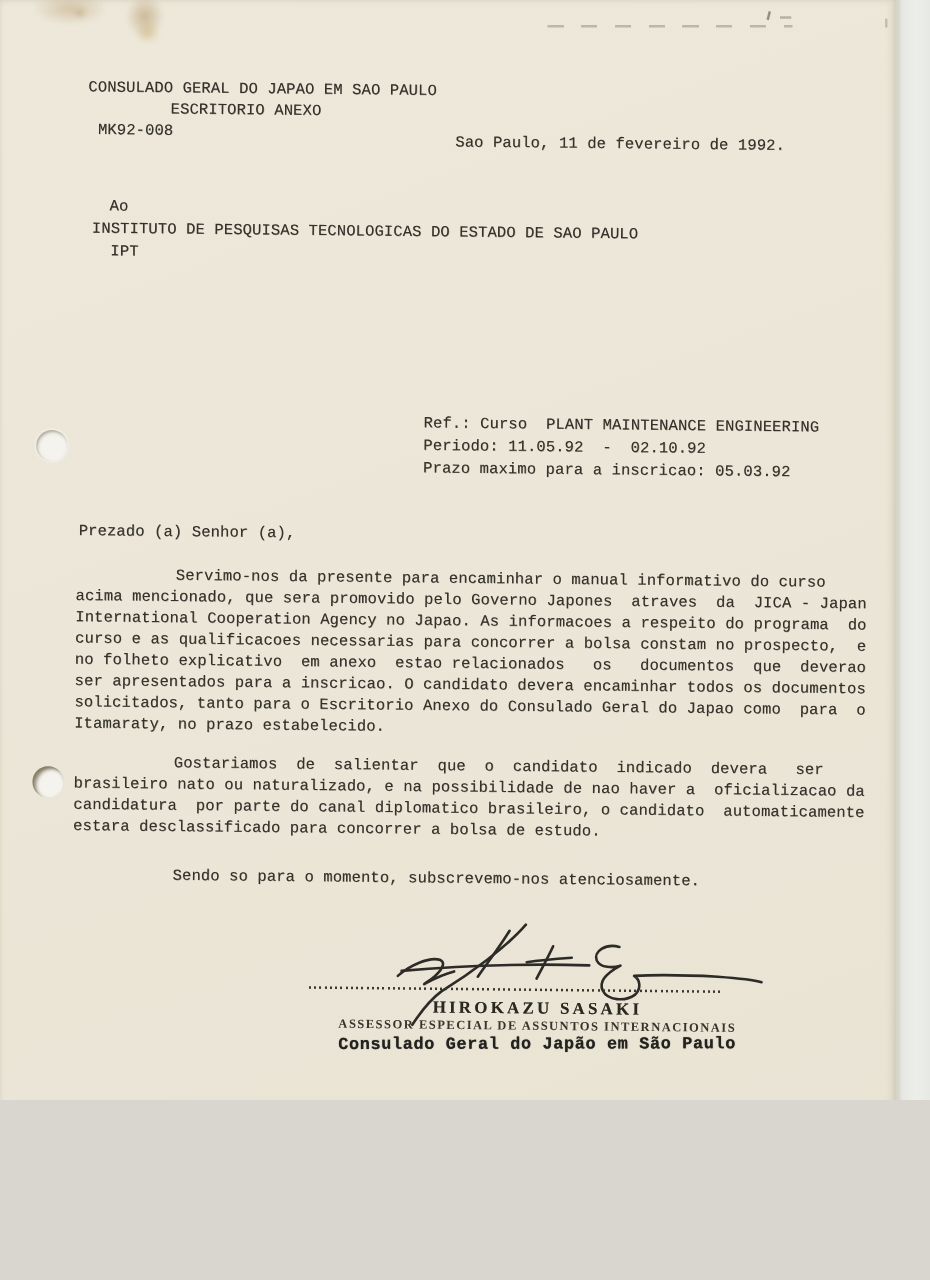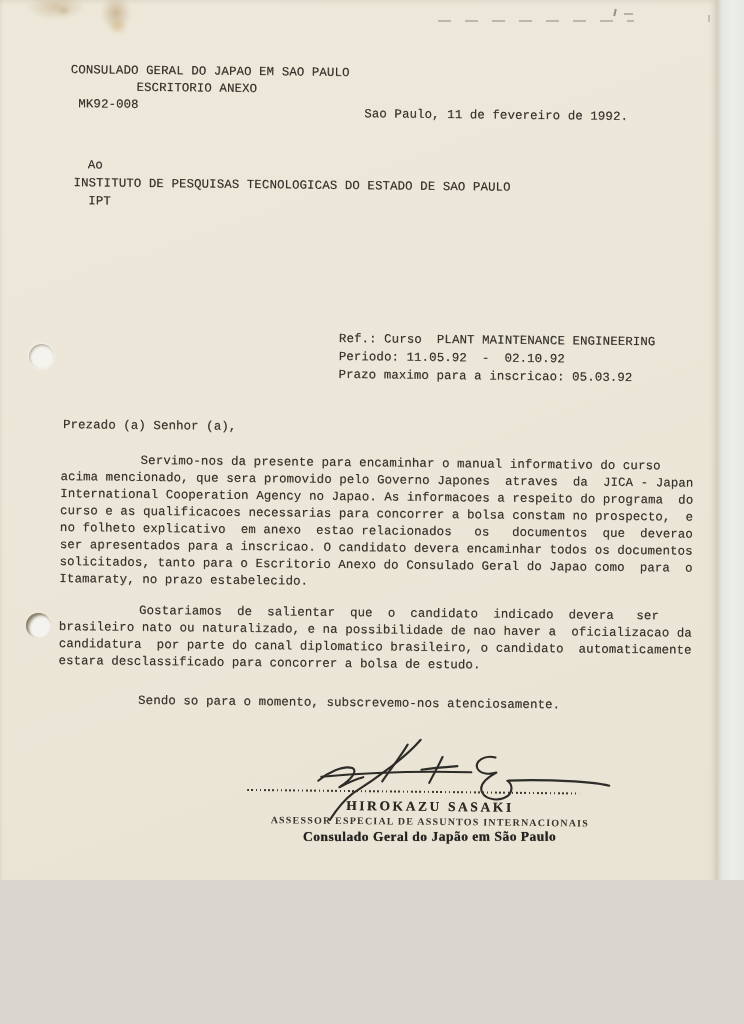--- a/index.html
+++ b/index.html
@@ -81,21 +81,21 @@
     font-size: 13.5px; font-weight: bold; letter-spacing: 2.6px; color: #2a2822;
     text-shadow: 0 0 0.5px rgba(42,40,34,0.6);
   }
   .sig-title {
     position: absolute; left: 229px; top: 812px; width: 400px; text-align: center;
     font-family: "Liberation Serif", "DejaVu Serif", serif;
     font-size: 10px; font-weight: 600; letter-spacing: 1.2px; color: #37342c;
   }
   .sig-stamp {
     position: absolute; left: 234px; top: 825px; width: 390px; text-align: center;
-    font-family: Liberation Serif, serif;
+    font-family: Liberation Mono, monospace;
     font-size: 13.5px; font-weight: bold; letter-spacing: 0.5px; color: #23221f;
     transform: rotate(-0.7deg);
     text-shadow: 0 0 0.7px rgba(35,34,31,0.8);
   }
 </style>
 </head>
 <body>
 
 <div class="scan">
 

